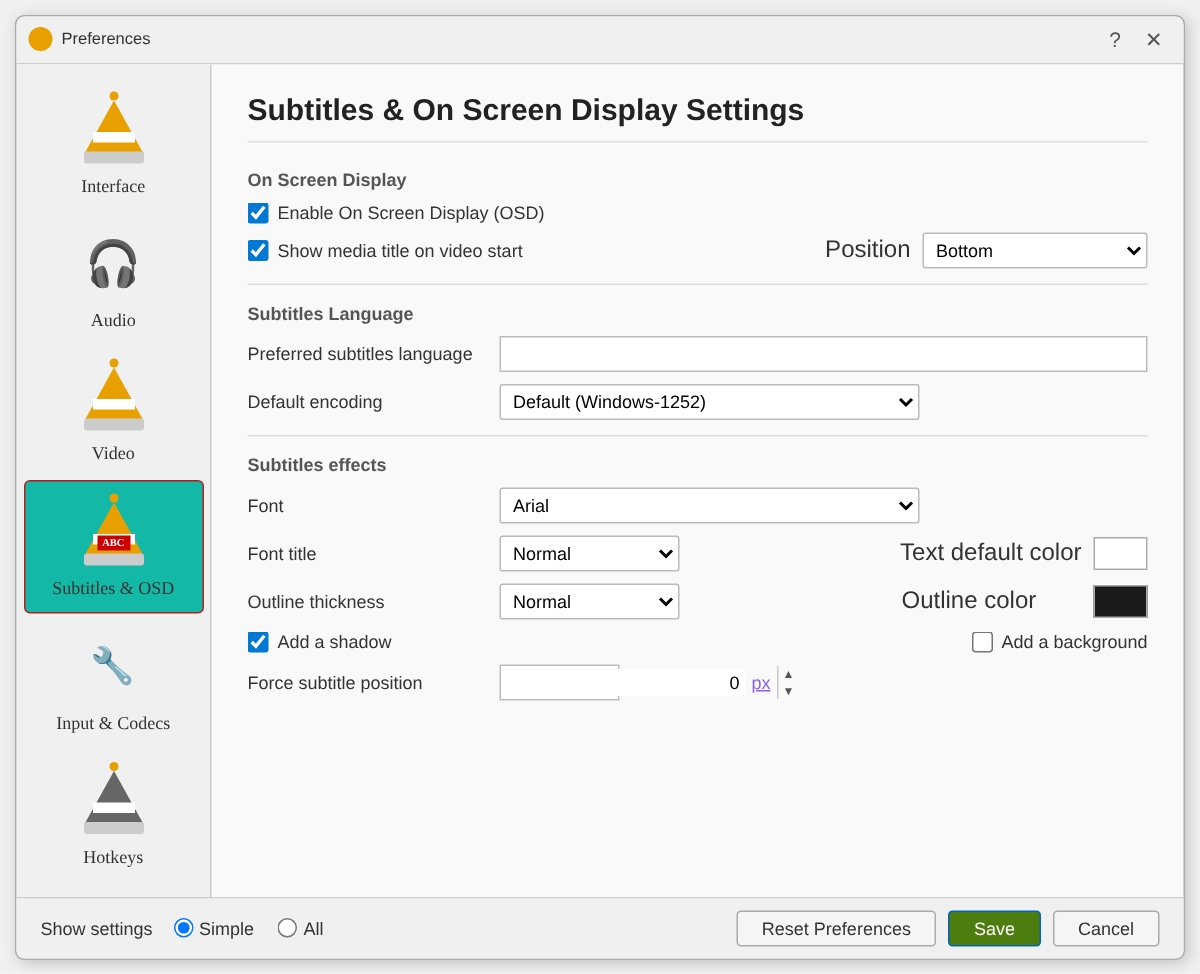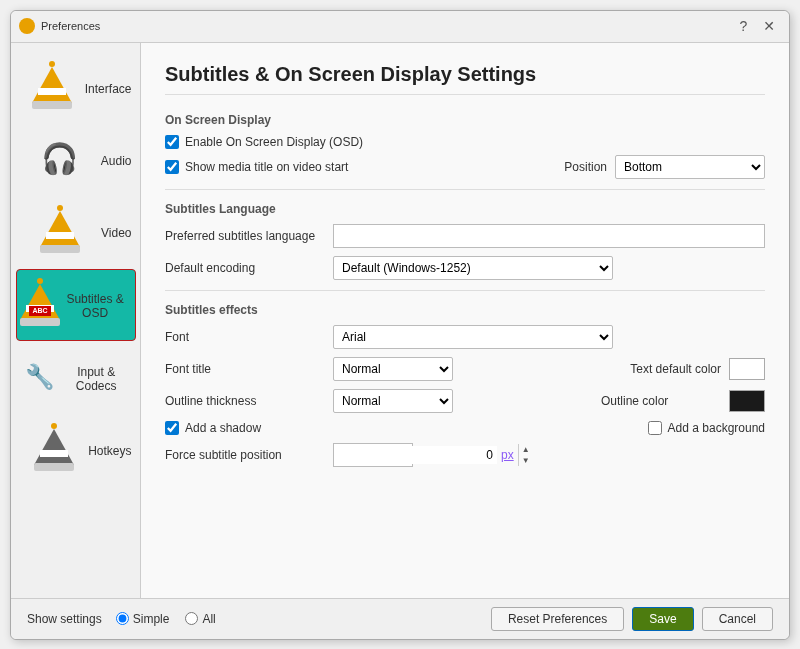--- a/index.html
+++ b/index.html
@@ -69,26 +69,27 @@
       border-right: 1px solid #ccc;
       padding: 10px 0;
       display: flex;
       flex-direction: column;
       align-items: center;
       gap: 2px;
     }
     .sidebar-item {
       width: 120px;
       display: flex;
-      flex-direction: row;
+      flex-direction: column;
       align-items: center;
       padding: 8px 4px;
       cursor: pointer;
       border-radius: 4px;
       text-align: center;
+      font-family: Liberation Serif, serif;
     }
     .sidebar-item.active {
       background: #14b8a6;
       border: 1px solid #b91c1c;
     }
     .sidebar-label {
       font-size: 12px;
       color: #333;
       margin-top: 2px;
     }
@@ -202,21 +203,21 @@
       margin-bottom: 8px;
       gap: 8px;
     }
     .form-label {
       min-width: 160px;
       font-size: 12px;
       color: #333;
     }
     .form-label-short {
       min-width: 80px;
-      font-size: 12px;
+      font-size: 16px;
       color: #333;
     }
     .checkbox-row {
       display: flex;
       align-items: center;
       gap: 6px;
       margin-bottom: 6px;
     }
     .checkbox-row input[type=checkbox] {
       width: 14px;

